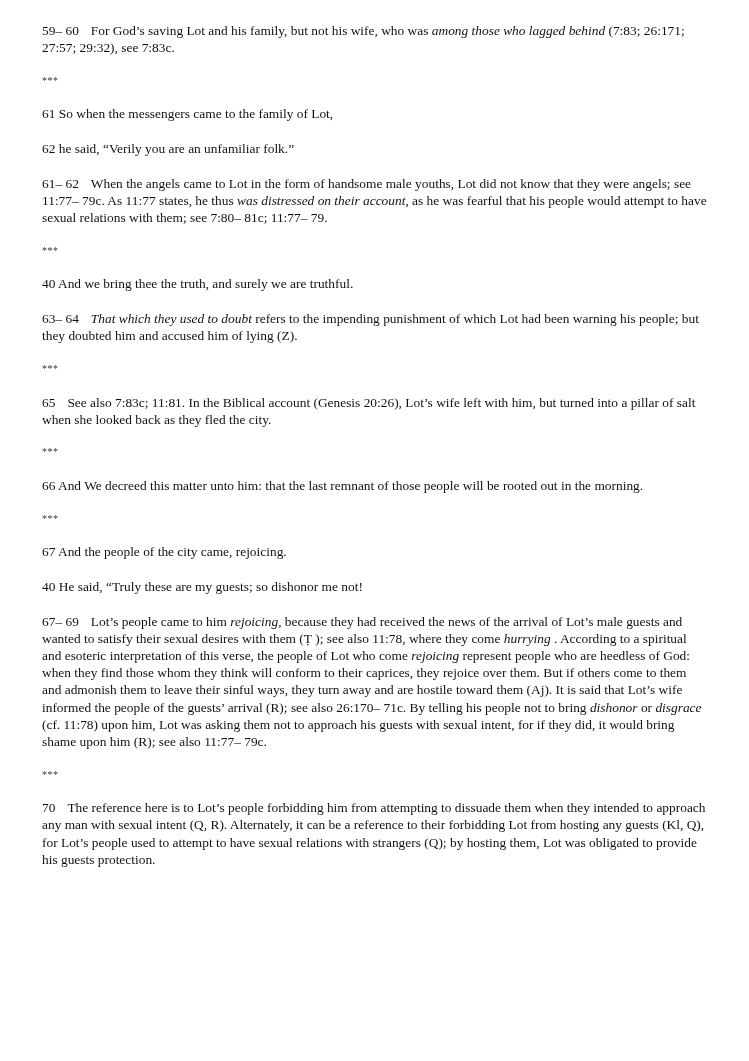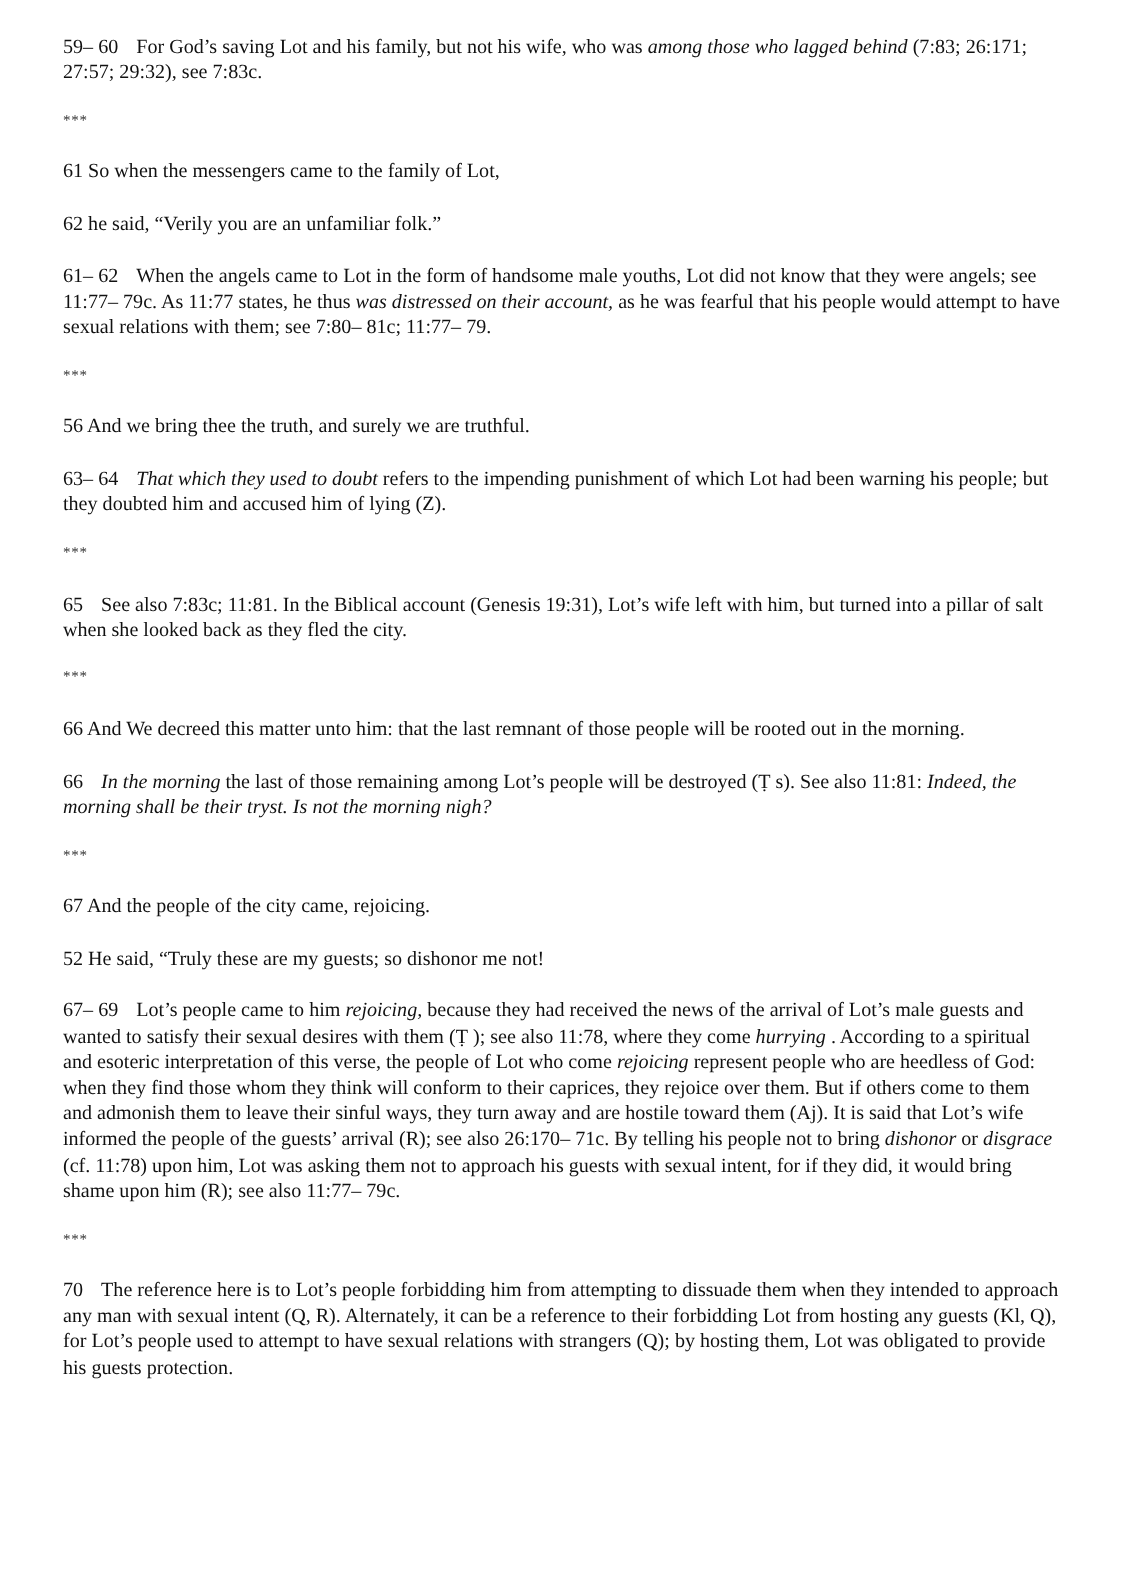--- a/index.html
+++ b/index.html
@@ -22,26 +22,25 @@
 </head>
 <body>
 
 <div class="page" id="page">
     <p class="p"><span class="ref">59– 60</span><span>For God’s saving Lot and his family, but not his wife, who was </span><em>among those who lagged behind</em><span> (7:83; 26:171; 27:57; 29:32), see 7:83c.</span></p>
     <p class="sep">***</p>
     <p class="p">61 So when the messengers came to the family of Lot,</p>
     <p class="p">62 he said, “Verily you are an unfamiliar folk.”</p>
     <p class="p"><span class="ref">61– 62</span><span>When the angels came to Lot in the form of handsome male youths, Lot did not know that they were angels; see 11:77– 79c. As 11:77 states, he thus </span><em>was distressed on their account,</em><span> as he was fearful that his people would attempt to have sexual relations with them; see 7:80– 81c; 11:77– 79.</span></p>
     <p class="sep">***</p>
-    <p class="p">56 And we bring thee the truth, and surely we are truthful.</p>
+    <p class="p">40 And we bring thee the truth, and surely we are truthful.</p>
     <p class="p"><span class="ref">63– 64</span><em>That which they used to doubt</em><span> refers to the impending punishment of which Lot had been warning his people; but they doubted him and accused him of lying (Z).</span></p>
     <p class="sep">***</p>
-    <p class="p"><span class="ref">65</span><span>See also 7:83c; 11:81. In the Biblical account (Genesis 19:31), Lot’s wife left with him, but turned into a pillar of salt when she looked back as they fled the city.</span></p>
+    <p class="p"><span class="ref">65</span><span>See also 7:83c; 11:81. In the Biblical account (Genesis 20:26), Lot’s wife left with him, but turned into a pillar of salt when she looked back as they fled the city.</span></p>
     <p class="sep">***</p>
     <p class="p">66 And We decreed this matter unto him: that the last remnant of those people will be rooted out in the morning.</p>
-    <p class="p"><span class="ref">66</span><em>In the morning</em><span> the last of those remaining among Lot’s people will be destroyed (Ṭ s). See also 11:81: </span><em>Indeed, the morning shall be their tryst. Is not the morning nigh?</em></p>
     <p class="sep">***</p>
     <p class="p">67 And the people of the city came, rejoicing.</p>
-    <p class="p">52 He said, “Truly these are my guests; so dishonor me not!</p>
+    <p class="p">40 He said, “Truly these are my guests; so dishonor me not!</p>
     <p class="p"><span class="ref">67– 69</span><span>Lot’s people came to him </span><em>rejoicing,</em><span> because they had received the news of the arrival of Lot’s male guests and wanted to satisfy their sexual desires with them (Ṭ ); see also 11:78, where they come </span><em>hurrying</em><span> . According to a spiritual and esoteric interpretation of this verse, the people of Lot who come </span><em>rejoicing</em><span> represent people who are heedless of God: when they find those whom they think will conform to their caprices, they rejoice over them. But if others come to them and admonish them to leave their sinful ways, they turn away and are hostile toward them (Aj). It is said that Lot’s wife informed the people of the guests’ arrival (R); see also 26:170– 71c. By telling his people not to bring </span><em>dishonor</em><span> or </span><em>disgrace</em><span> (cf. 11:78) upon him, Lot was asking them not to approach his guests with sexual intent, for if they did, it would bring shame upon him (R); see also 11:77– 79c.</span></p>
     <p class="sep">***</p>
     <p class="p"><span class="ref">70</span><span>The reference here is to Lot’s people forbidding him from attempting to dissuade them when they intended to approach any man with sexual intent (Q, R). Alternately, it can be a reference to their forbidding Lot from hosting any guests (Kl, Q), for Lot’s people used to attempt to have sexual relations with strangers (Q); by hosting them, Lot was obligated to provide his guests protection.</span></p>
   </div>
 
 </body></html>

